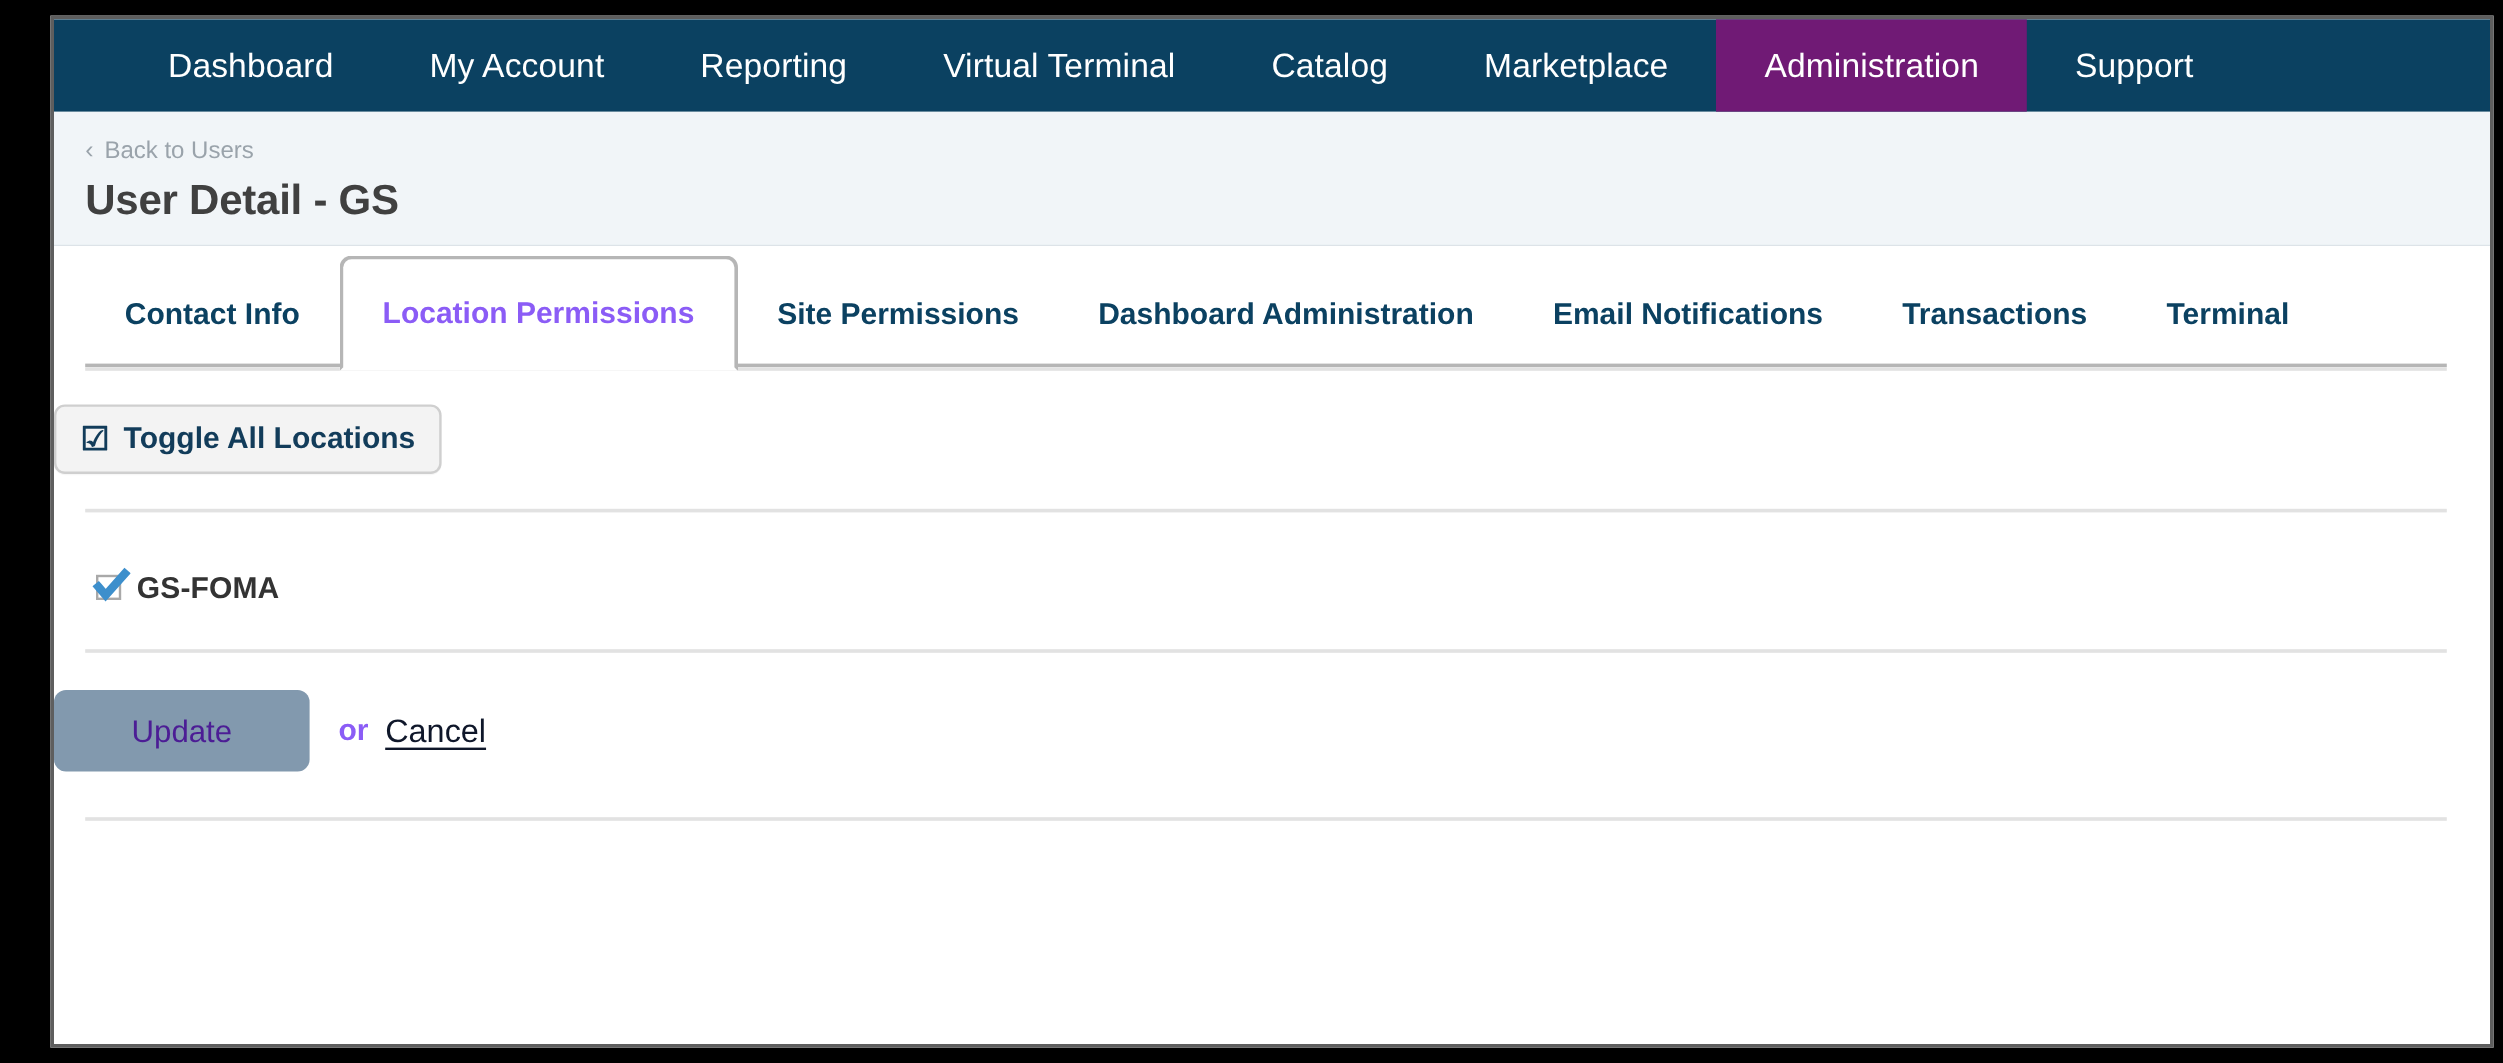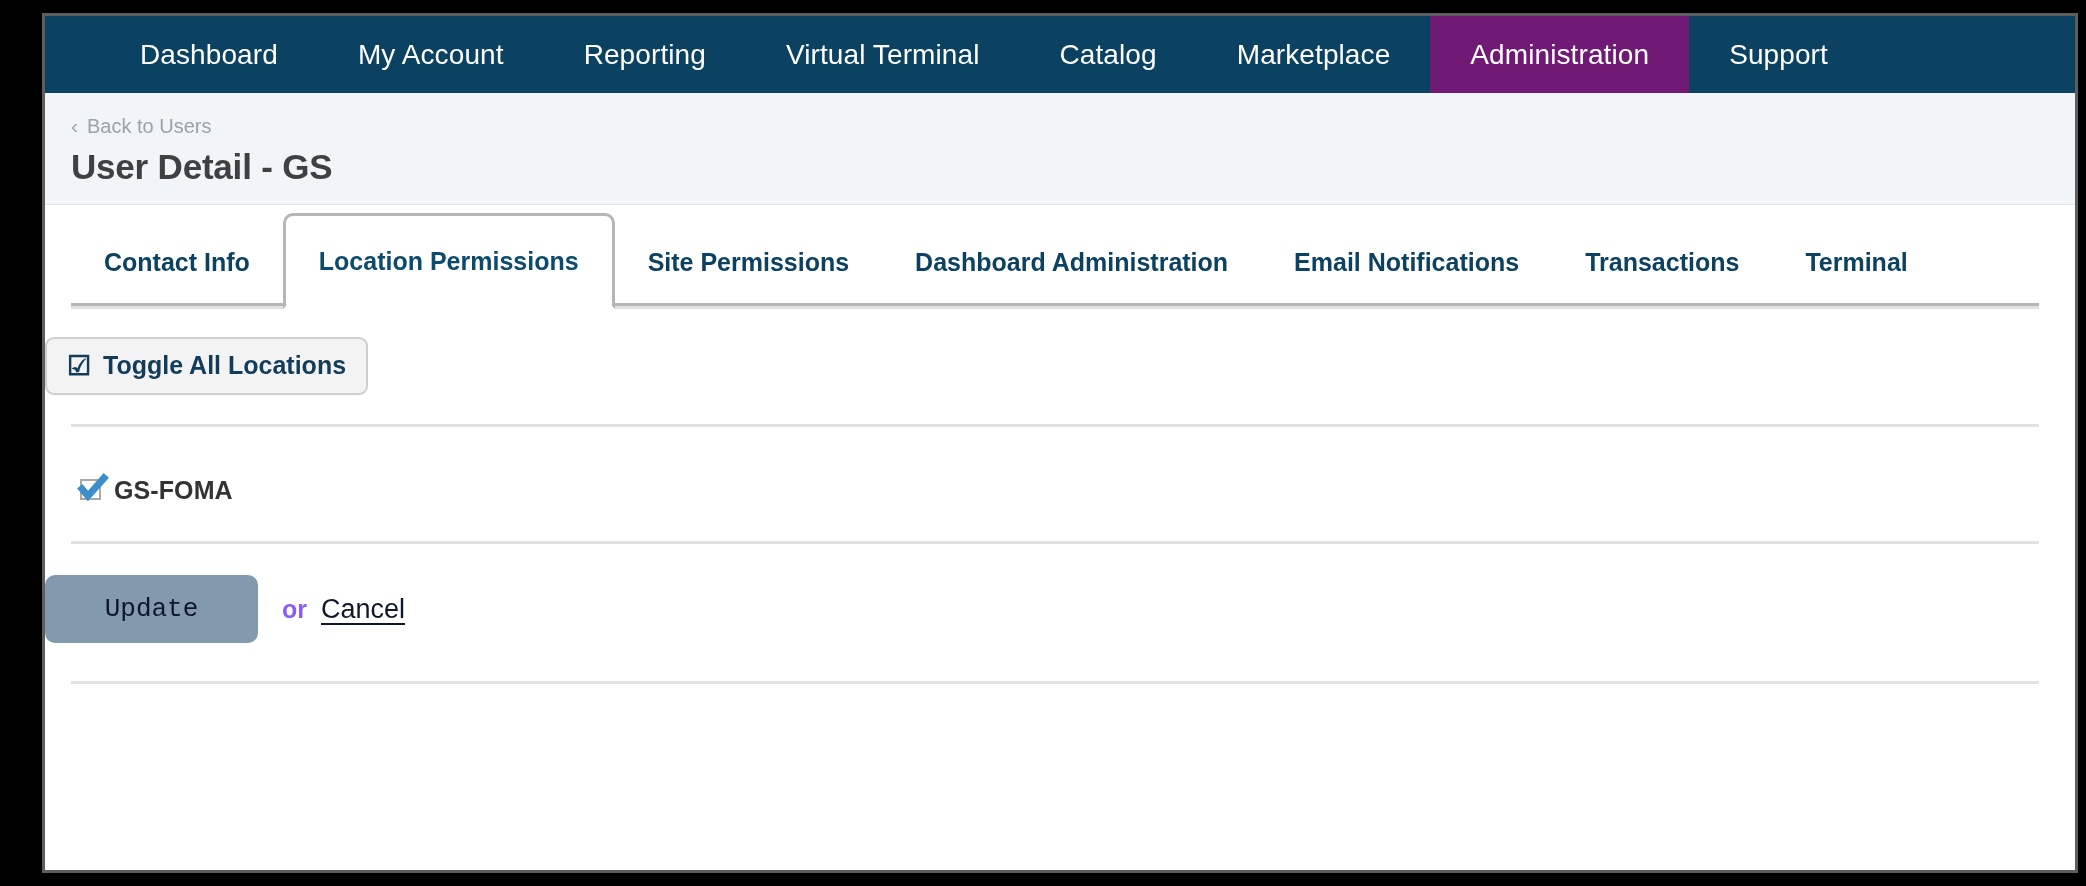--- a/index.html
+++ b/index.html
@@ -127,21 +127,21 @@
     font-weight: bold;
     color: #0b4161;
     padding: 0 33px;
     height: 88px;
     white-space: nowrap;
     cursor: pointer;
     box-sizing: border-box;
     background: transparent;
   }
   .tab.active {
-    color: #0c4a6e;
+    color: #8b5cf6;
     background: #ffffff;
     border: 3px solid #b6b6b6;
     border-bottom: 3px solid #ffffff;
     border-top-left-radius: 10px;
     border-top-right-radius: 10px;
     margin-bottom: -3px;
     height: 96px;
   }
 
   
@@ -222,28 +222,28 @@
     letter-spacing: .1px;
   }
 
   #actions-row {
     padding: 31px 0 38px 0;
     display: flex;
     align-items: center;
   }
   #update-button {
     background: #8299ae;
-    color: #0f172a;
+    color: #4c1d95;
     border: none;
     border-radius: 10px;
     font-size: 26px;
     width: 213px;
     height: 68px;
     cursor: pointer;
-    font-family: Liberation Mono, monospace;
+    font-family: Liberation Sans, sans-serif;
   }
   #or-text {
     color: #8b5cf6;
     font-size: 25px;
     font-weight: bold;
     margin: 0 14px 0 24px;
   }
   #cancel-link {
     color: #0f172a;
     font-size: 27px;

